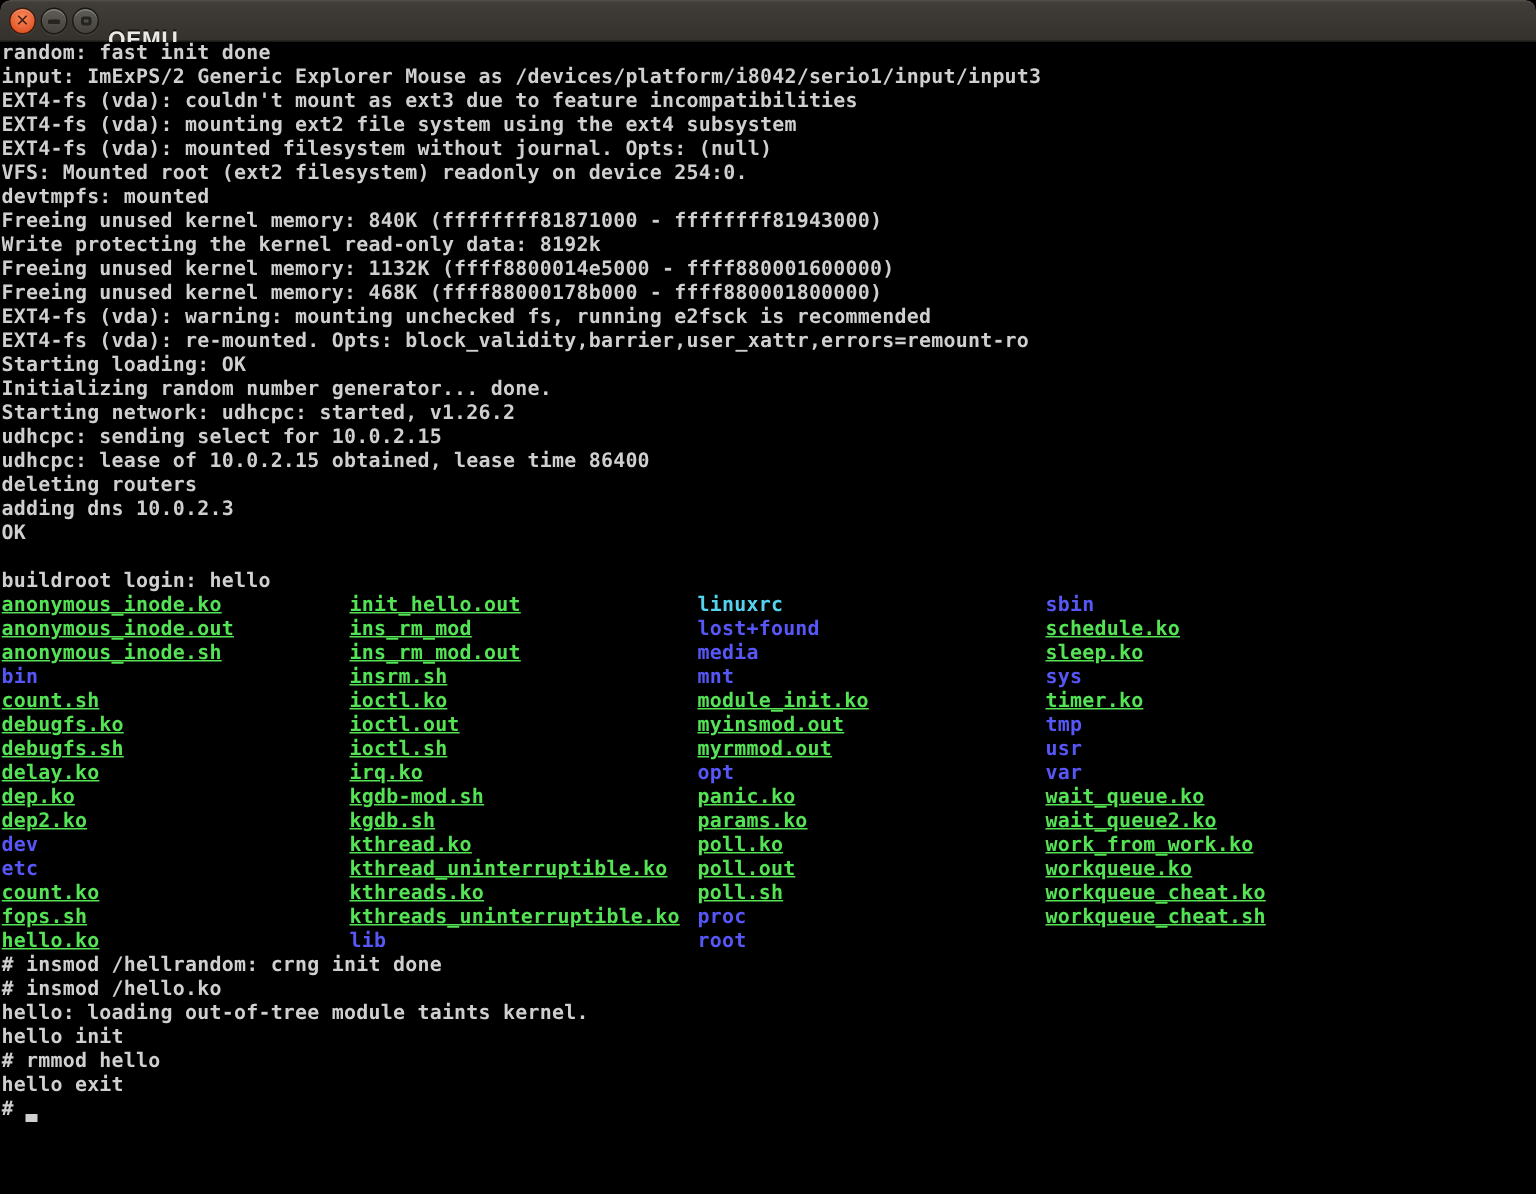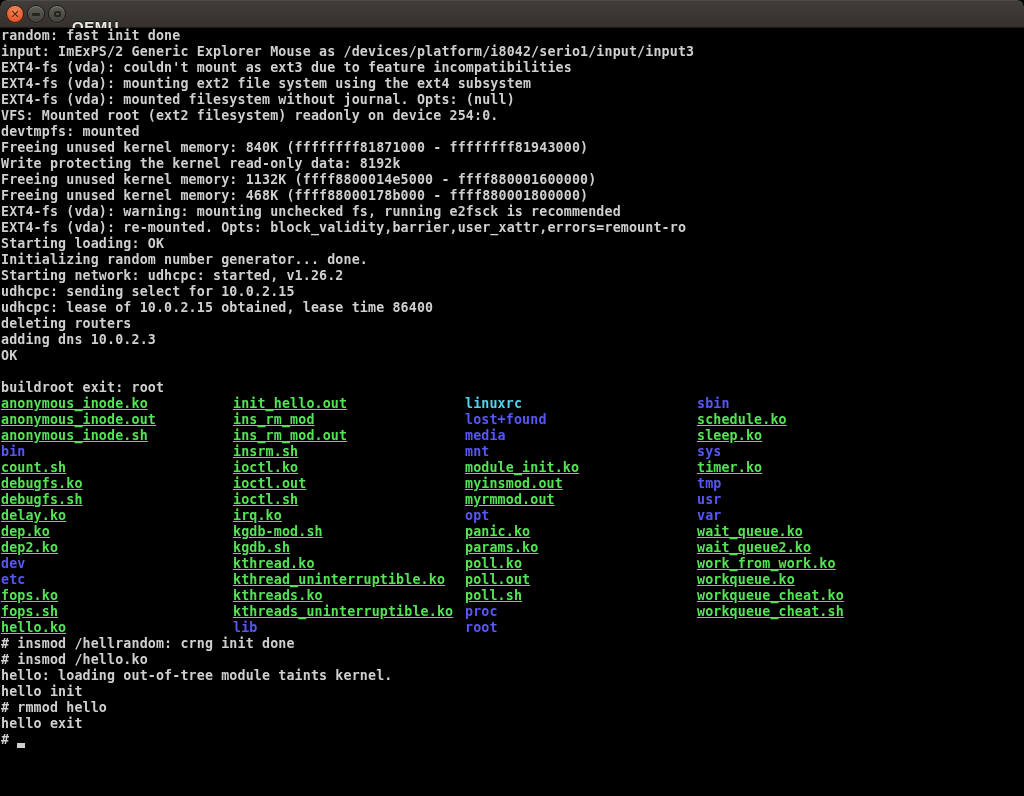--- a/index.html
+++ b/index.html
@@ -102,35 +102,35 @@
         <div class="tline">Starting loading: OK</div>
         <div class="tline">Initializing random number generator... done.</div>
         <div class="tline">Starting network: udhcpc: started, v1.26.2</div>
         <div class="tline">udhcpc: sending select for 10.0.2.15</div>
         <div class="tline">udhcpc: lease of 10.0.2.15 obtained, lease time 86400</div>
         <div class="tline">deleting routers</div>
         <div class="tline">adding dns 10.0.2.3</div>
         <div class="tline">OK</div>
         <div class="tline"></div>
       </div>
-    <div class="tline">buildroot exit: root</div>
+    <div class="tline">buildroot login: hello</div>
     <div id="ls-table">
         <div class="tline"><span class="col green">anonymous_inode.ko</span><span class="col green">init_hello.out</span><span class="col cyan">linuxrc</span><span class="col blue">sbin</span></div>
         <div class="tline"><span class="col green">anonymous_inode.out</span><span class="col green">ins_rm_mod</span><span class="col blue">lost+found</span><span class="col green">schedule.ko</span></div>
         <div class="tline"><span class="col green">anonymous_inode.sh</span><span class="col green">ins_rm_mod.out</span><span class="col blue">media</span><span class="col green">sleep.ko</span></div>
         <div class="tline"><span class="col blue">bin</span><span class="col green">insrm.sh</span><span class="col blue">mnt</span><span class="col blue">sys</span></div>
         <div class="tline"><span class="col green">count.sh</span><span class="col green">ioctl.ko</span><span class="col green">module_init.ko</span><span class="col green">timer.ko</span></div>
         <div class="tline"><span class="col green">debugfs.ko</span><span class="col green">ioctl.out</span><span class="col green">myinsmod.out</span><span class="col blue">tmp</span></div>
         <div class="tline"><span class="col green">debugfs.sh</span><span class="col green">ioctl.sh</span><span class="col green">myrmmod.out</span><span class="col blue">usr</span></div>
         <div class="tline"><span class="col green">delay.ko</span><span class="col green">irq.ko</span><span class="col blue">opt</span><span class="col blue">var</span></div>
         <div class="tline"><span class="col green">dep.ko</span><span class="col green">kgdb-mod.sh</span><span class="col green">panic.ko</span><span class="col green">wait_queue.ko</span></div>
         <div class="tline"><span class="col green">dep2.ko</span><span class="col green">kgdb.sh</span><span class="col green">params.ko</span><span class="col green">wait_queue2.ko</span></div>
         <div class="tline"><span class="col blue">dev</span><span class="col green">kthread.ko</span><span class="col green">poll.ko</span><span class="col green">work_from_work.ko</span></div>
         <div class="tline"><span class="col blue">etc</span><span class="col green">kthread_uninterruptible.ko</span><span class="col green">poll.out</span><span class="col green">workqueue.ko</span></div>
-        <div class="tline"><span class="col green">fops.ko</span><span class="col green">kthreads.ko</span><span class="col green">poll.sh</span><span class="col green">workqueue_cheat.ko</span></div>
+        <div class="tline"><span class="col green">count.ko</span><span class="col green">kthreads.ko</span><span class="col green">poll.sh</span><span class="col green">workqueue_cheat.ko</span></div>
         <div class="tline"><span class="col green">fops.sh</span><span class="col green">kthreads_uninterruptible.ko</span><span class="col blue">proc</span><span class="col green">workqueue_cheat.sh</span></div>
         <div class="tline"><span class="col green">hello.ko</span><span class="col blue">lib</span><span class="col blue">root</span></div>
       </div>
     <div id="tail">
         <div class="tline"># insmod /hellrandom: crng init done</div>
         <div class="tline"># insmod /hello.ko</div>
         <div class="tline">hello: loading out-of-tree module taints kernel.</div>
         <div class="tline">hello init</div>
         <div class="tline"># rmmod hello</div>
         <div class="tline">hello exit</div>

